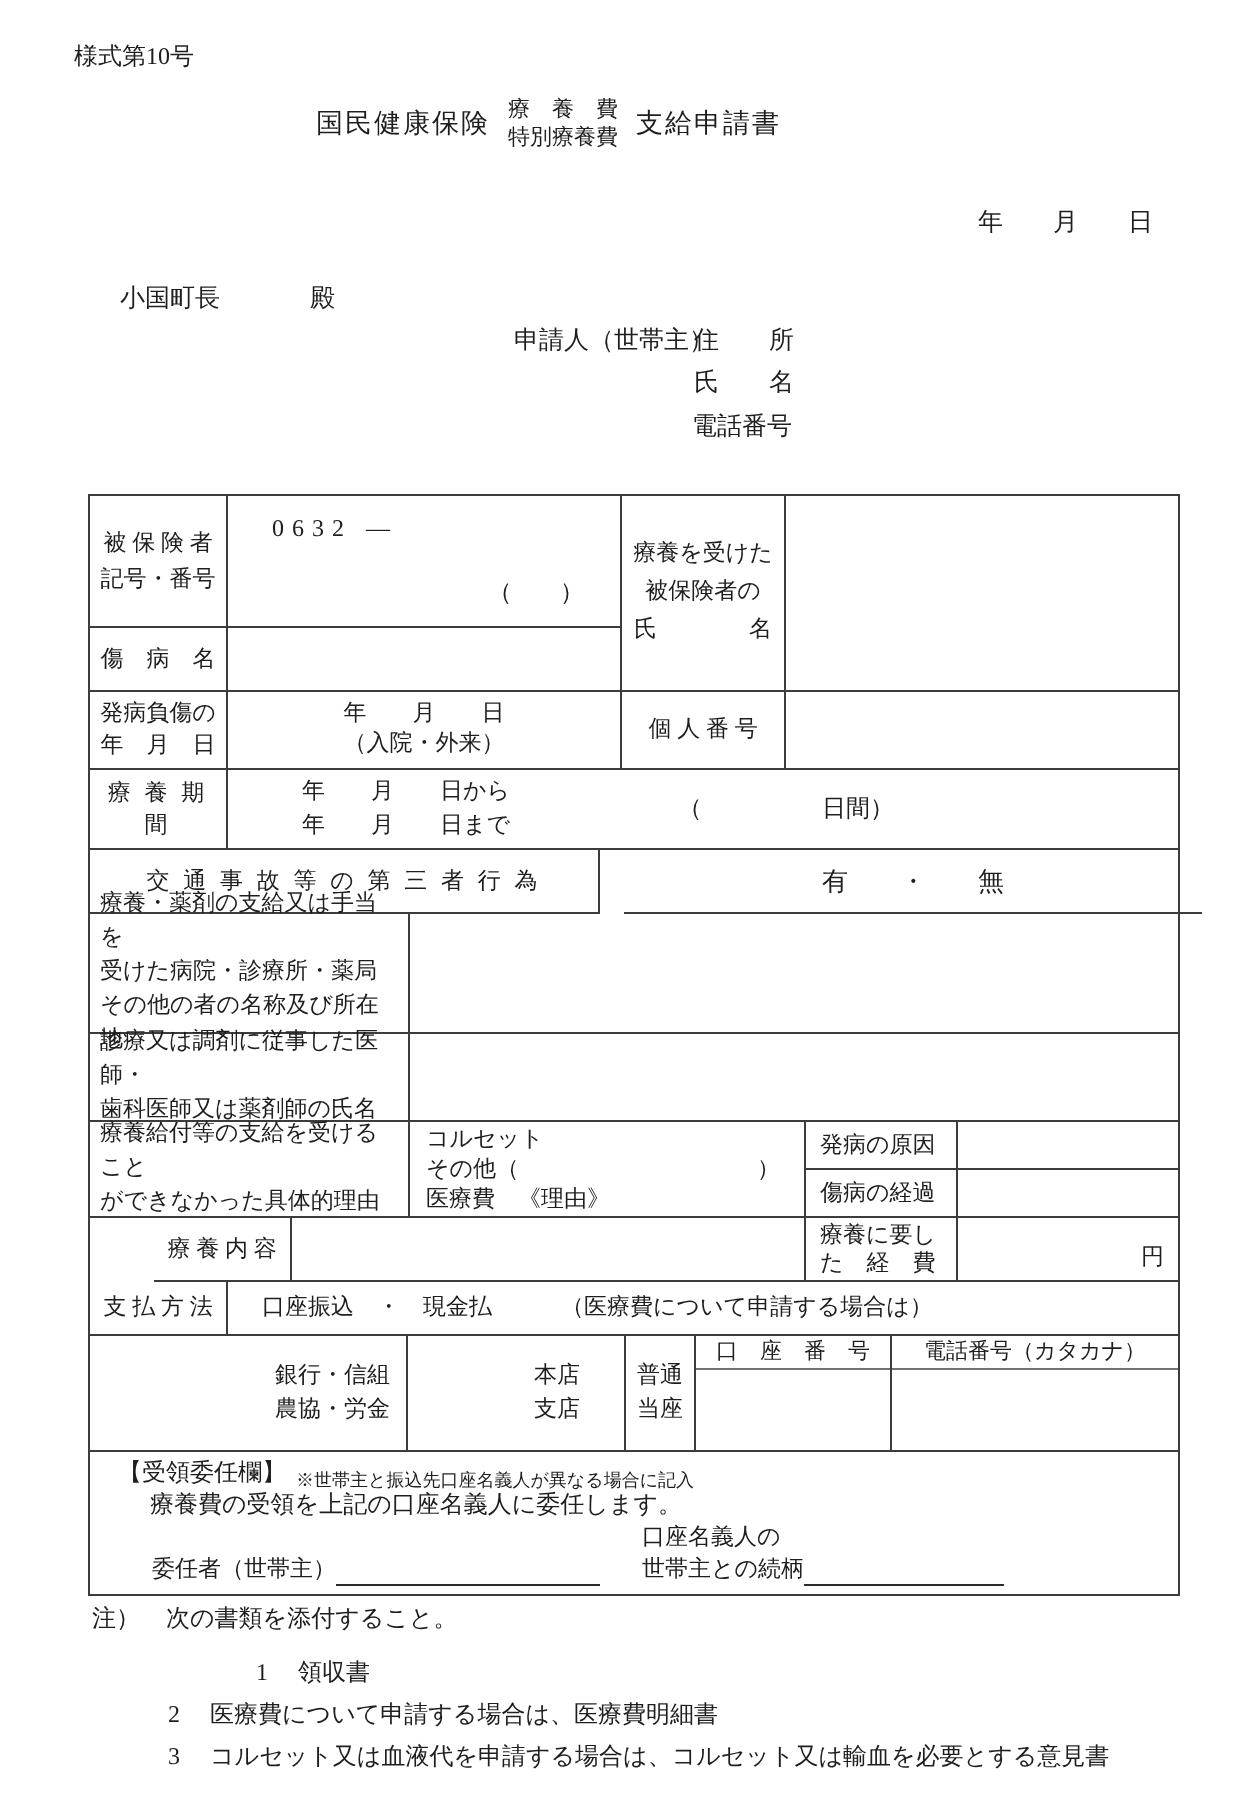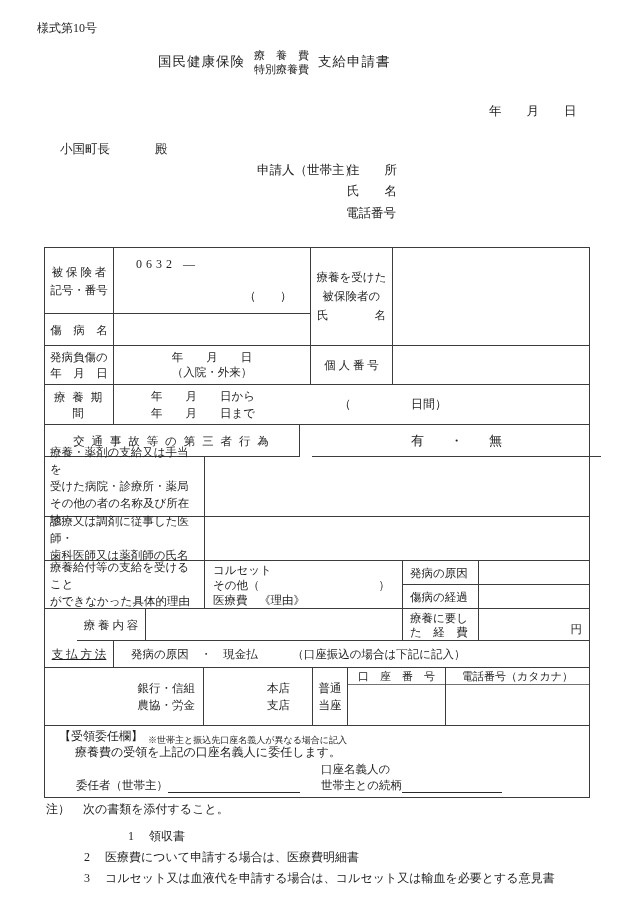--- a/index.html
+++ b/index.html
@@ -105,22 +105,22 @@
   <div class="cell no-r" style="left:434px;top:337px;width:110px;height:24px;"></div>
 
   <div class="cell ctr" style="left:0;top:361px;width:69px;height:32px;margin-left:32px;">療 養 内 容</div>
   <div class="cell" style="left:69px;top:361px;width:289px;height:32px;"></div>
   <div class="cell vctr pre" style="left:358px;top:361px;width:76px;height:32px;padding-left:7px;line-height:14px;">療養に要し
 た　経　費</div>
   <div class="cell no-r" style="left:434px;top:361px;width:110px;height:32px;display:flex;align-items:flex-end;justify-content:flex-end;padding:0 7px 3px 0;box-sizing:border-box;">
     <span>円</span>
   </div>
 
-  <div class="cell ctr" style="left:0;top:393px;width:69px;height:27px;text-decoration:underline;">支 払 方 法</div>
-  <div class="cell vctr no-r" style="left:69px;top:393px;width:475px;height:27px;padding-left:17px;">発病の原因　・　現金払　　　（口座振込の場合は下記に記入）</div>
+  <div class="cell ctr" style="left:0;top:393px;width:69px;height:27px;">支 払 方 法</div>
+  <div class="cell vctr no-r" style="left:69px;top:393px;width:475px;height:27px;padding-left:17px;">口座振込　・　現金払　　　（医療費について申請する場合は）</div>
 
   <div class="cell pre" style="left:0;top:420px;width:159px;height:58px;display:flex;align-items:center;justify-content:flex-end;padding-right:8px;line-height:17px;text-align:left;">銀行・信組
 農協・労金</div>
   <div class="cell pre" style="left:159px;top:420px;width:109px;height:58px;display:flex;align-items:center;justify-content:flex-end;padding-right:22px;line-height:17px;">本店
 支店</div>
   <div class="cell ctr pre" style="left:268px;top:420px;width:35px;height:58px;line-height:17px;">普通
 当座</div>
   <div class="cell" style="left:303px;top:420px;width:98px;height:58px;">
     <div class="hdrline">口　座　番　号</div>
   </div>

